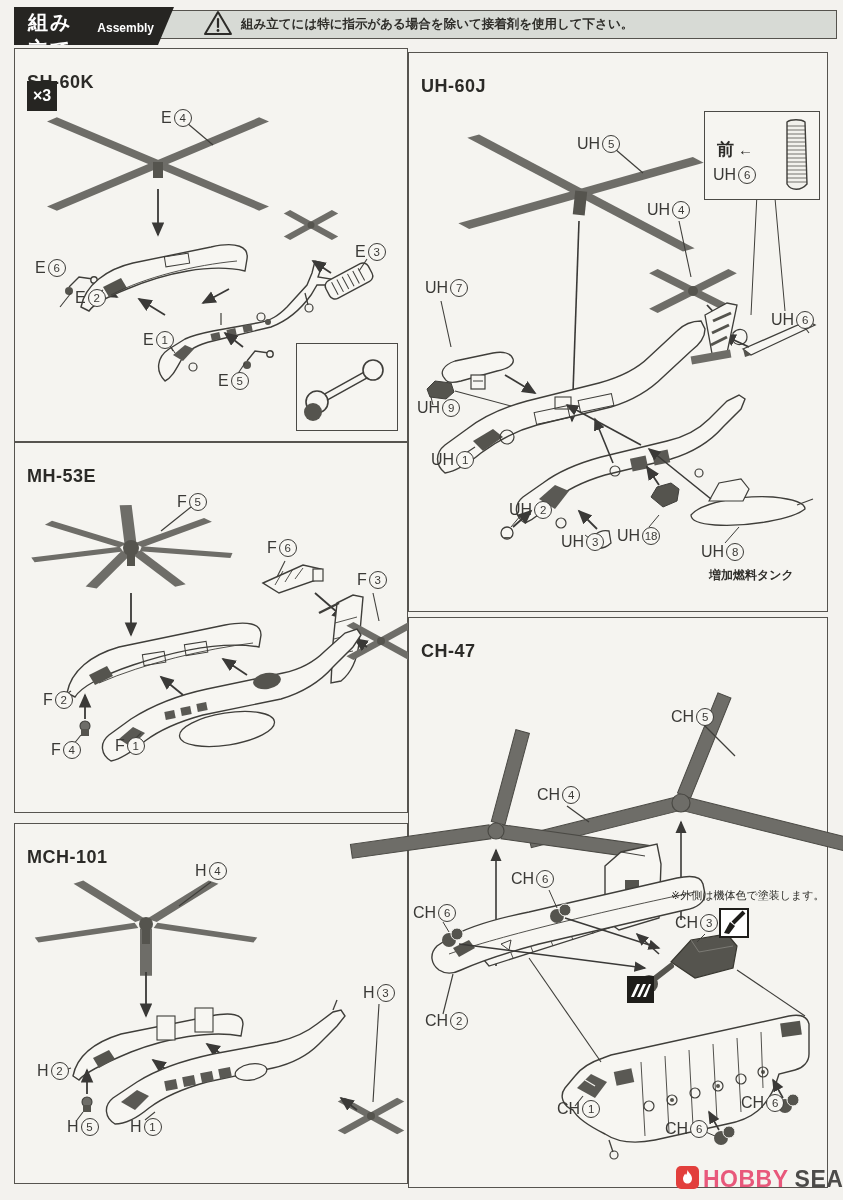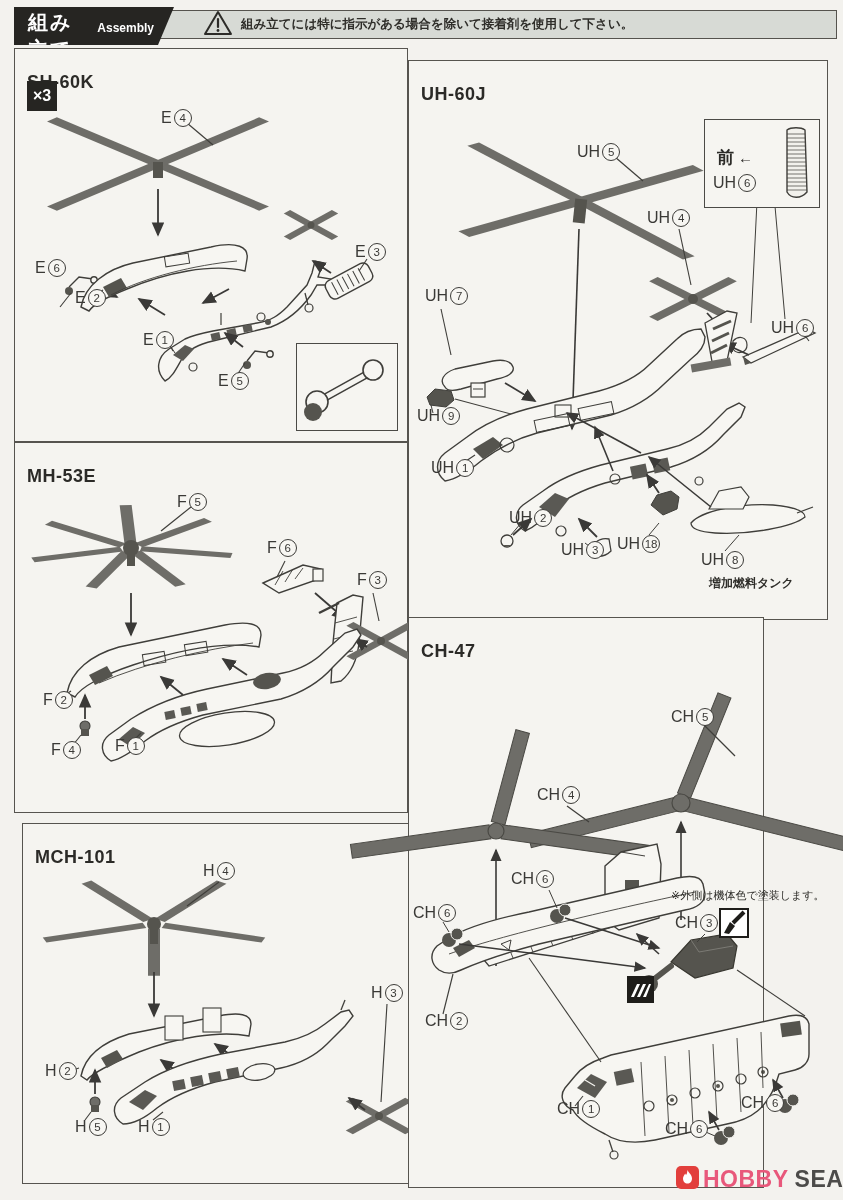--- a/index.html
+++ b/index.html
@@ -301,21 +301,21 @@
     <div class="plabel" style="left:36px;top:298px;">
         <span>F</span>
         <span class="circ">4</span>
       </div>
     <div class="plabel" style="left:100px;top:294px;">
         <span>F</span>
         <span class="circ">1</span>
       </div>
   </section>
 
-  <section class="panel" style="left:22px;top:823px;width:394px;height:361px;">
+  <section class="panel" style="left:14px;top:823px;width:394px;height:361px;">
     <h2 class="panel-title">MCH-101</h2>
     <svg class="art" width="394" height="361" viewBox="0 0 394 361">
       <defs>
           <marker id="arH" markerWidth="9" markerHeight="8" refX="7" refY="3.5" orient="auto">
             <path d="M0,0L8,3.5L0,7Z" fill="#3a3937"></path>
           </marker>
         </defs>
 
       <g transform="translate(131,100)">
         <g transform="scale(1,0.45)">
@@ -394,21 +394,21 @@
     <div class="plabel" style="left:52px;top:294px;">
         <span>H</span>
         <span class="circ">5</span>
       </div>
     <div class="plabel" style="left:115px;top:294px;">
         <span>H</span>
         <span class="circ">1</span>
       </div>
   </section>
 
-  <section class="panel" style="left:408px;top:60px;width:420px;height:560px;">
+  <section class="panel" style="left:408px;top:52px;width:420px;height:560px;">
     <h2 class="panel-title">UH-60J</h2>
     <svg class="art" width="420" height="560" viewBox="0 0 420 560">
       <defs>
           <marker id="arU" markerWidth="9" markerHeight="8" refX="7" refY="3.5" orient="auto">
             <path d="M0,0L8,3.5L0,7Z" fill="#3a3937"></path>
           </marker>
         </defs>
 
       <g transform="translate(172,140) rotate(6)">
         <g transform="scale(1,0.40)">
@@ -578,21 +578,21 @@
         <span>UH</span>
         <span class="circ">18</span>
       </div>
     <div class="plabel" style="left:292px;top:490px;">
         <span>UH</span>
         <span class="circ">8</span>
       </div>
     <div class="cap" style="left:300px;top:514px;">増加燃料タンク</div>
   </section>
 
-  <section class="panel" style="left:408px;top:617px;width:356px;height:571px;">
+  <section class="panel" style="left:408px;top:617px;width:420px;height:571px;">
     <h2 class="panel-title">CH-47</h2>
     <svg class="art" style="overflow:visible;" width="420" height="571" viewBox="0 0 420 571">
       <defs>
           <marker id="arC" markerWidth="9" markerHeight="8" refX="7" refY="3.5" orient="auto">
             <path d="M0,0L8,3.5L0,7Z" fill="#3a3937"></path>
           </marker>
         </defs>
 
       <g transform="translate(272,185)">
         <g transform="rotate(-68)">

